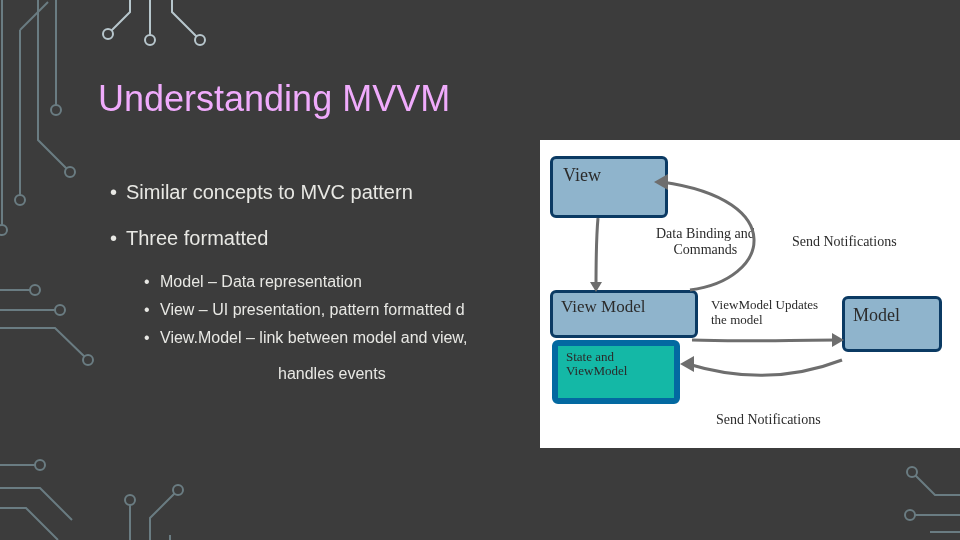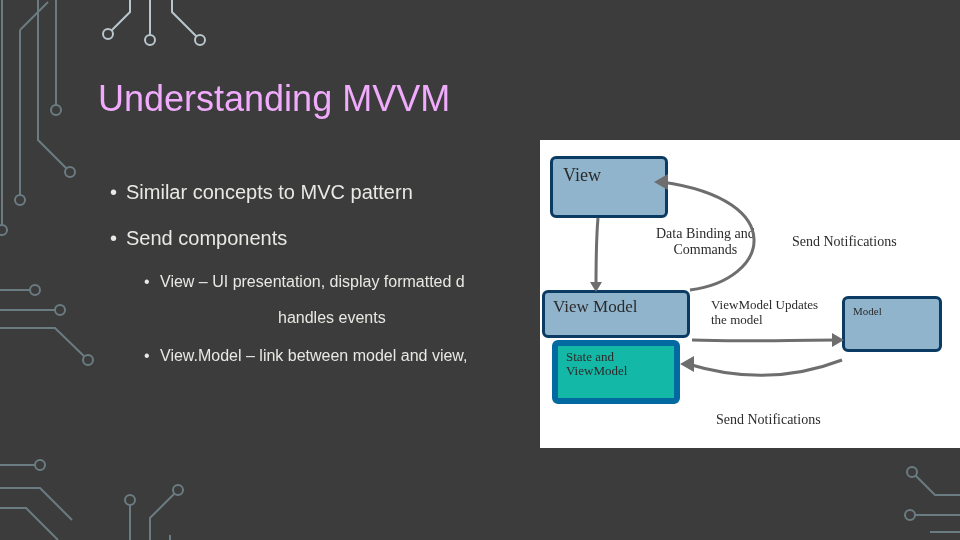--- a/index.html
+++ b/index.html
@@ -125,56 +125,57 @@
       <circle cx="910" cy="515" r="5"></circle>
       <line x1="970" y1="532" x2="930" y2="532"></line>
     </g>
   </svg>
 </div>
 
 <div class="title">Understanding MVVM</div>
 
 <div class="bullets">
   <div class="b1"><span class="dot"></span><span>Similar concepts to MVC pattern</span></div>
-  <div class="b1"><span class="dot"></span><span>Send components</span></div>
-  <div class="b2"><span class="dot"></span><span>View – UI presentation, display formatted d</span></div>
+  <div class="b1"><span class="dot"></span><span>Three formatted</span></div>
+  <div class="b2"><span class="dot"></span><span>Model – Data representation</span></div>
+  <div class="b2"><span class="dot"></span><span>View – UI presentation, pattern formatted d</span></div>
+  <div class="b2"><span class="dot"></span><span>View.Model – link between model and view,</span></div>
   <div class="b2 cont"><span>handles events</span></div>
-  <div class="b2"><span class="dot"></span><span>View.Model – link between model and view,</span></div>
 </div>
 
 <div class="panel">
 
   <div class="box box-blue" style="left:10px;top:16px;width:92px;height:44px;padding:6px 10px;font-size:18px;">
     <span>View</span>
   </div>
 
   <div class="hand" style="left:116px;top:86px;font-size:14px;line-height:1.15;text-align:center;">
     <div>Data Binding and</div>
     <div>Commands</div>
   </div>
 
   <div class="hand" style="left:252px;top:94px;font-size:14px;">
     <span>Send Notifications</span>
   </div>
 
-  <div class="box box-blue" style="left:2px;top:150px;width:126px;height:34px;padding:4px 8px;font-size:17px;">
+  <div class="box box-blue" style="left:10px;top:150px;width:126px;height:34px;padding:4px 8px;font-size:17px;">
     <span>View Model</span>
   </div>
 
   <div class="box box-outline" style="left:12px;top:200px;width:100px;height:44px;padding:4px 8px;font-size:13px;line-height:1.1;">
     <div>State and</div>
     <div>ViewModel</div>
   </div>
 
   <div class="hand" style="left:171px;top:158px;font-size:13px;line-height:1.15;">
     <div>ViewModel Updates</div>
     <div>the model</div>
   </div>
 
-  <div class="box box-blue" style="left:302px;top:156px;width:78px;height:38px;padding:6px 8px;font-size:11px;">
+  <div class="box box-blue" style="left:302px;top:156px;width:78px;height:38px;padding:6px 8px;font-size:18px;">
     <span>Model</span>
   </div>
 
   <div class="hand" style="left:176px;top:272px;font-size:14px;">
     <span>Send Notifications</span>
   </div>
 
   <svg class="arrow-hand" width="398" height="308" style="left:0;top:0;position:absolute;">
 
     <g stroke="#6e6e6e" stroke-width="3" fill="none">

